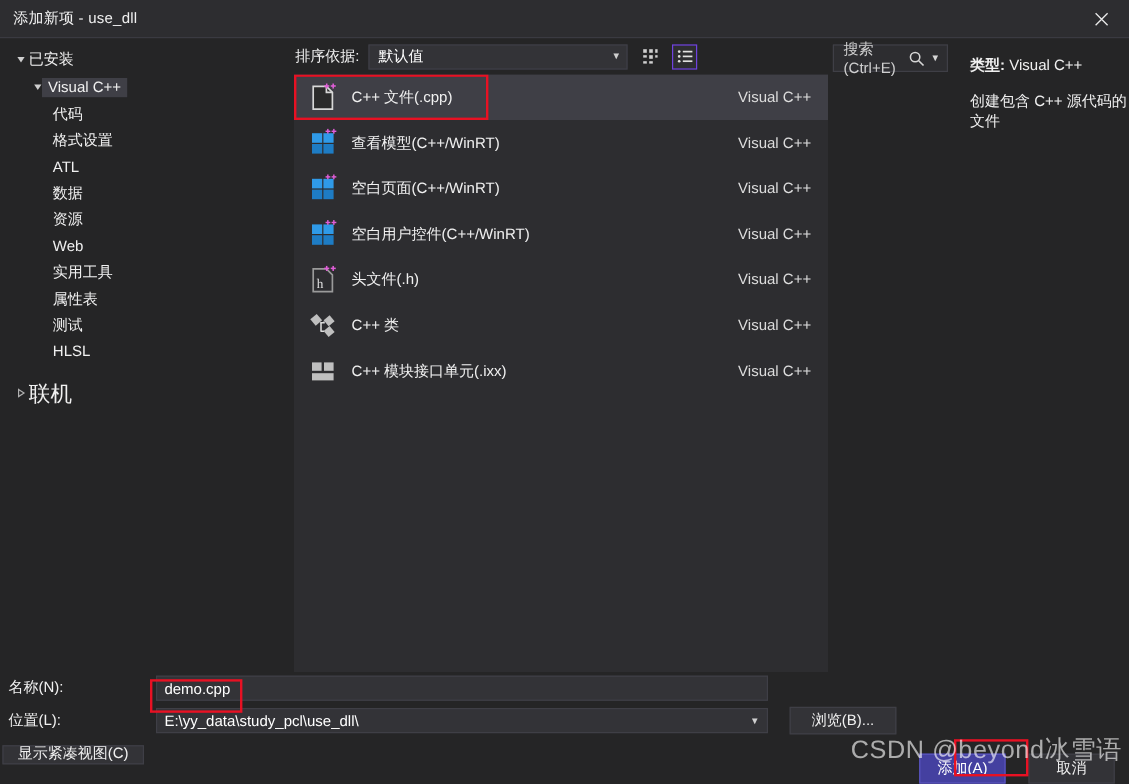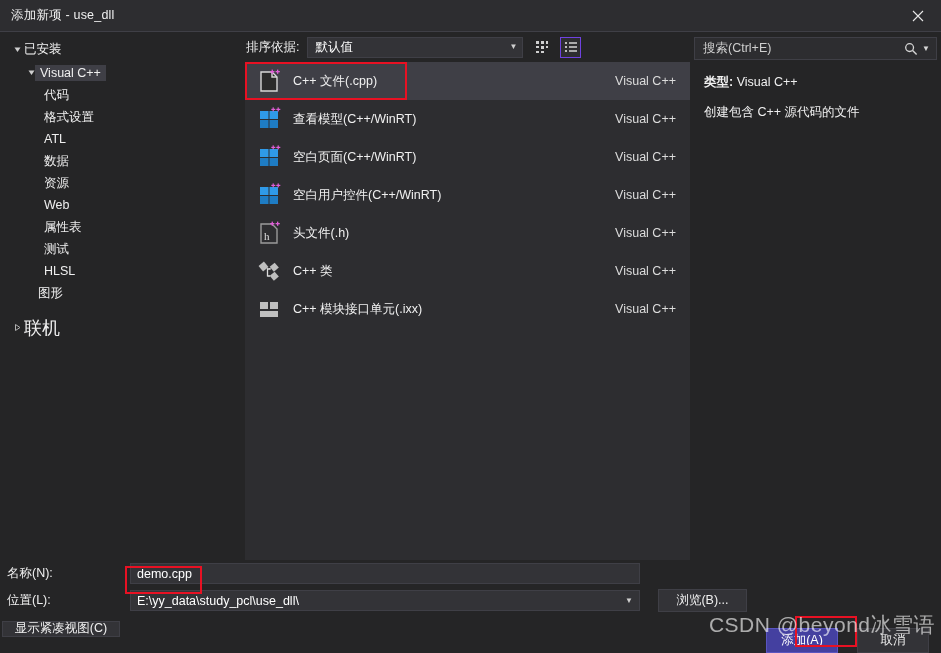--- a/index.html
+++ b/index.html
@@ -78,21 +78,21 @@
   .row.sel{background:#3f3f46;}
   .row .ic{width:34px;flex:0 0 34px;display:flex;align-items:center;justify-content:center;}
   .row .name{font-size:12.5px;color:#f0f0f0;flex:1 1 auto;padding-left:6px;white-space:nowrap;}
   .row .cat{font-size:12.5px;color:#dcdcdc;padding-right:14px;white-space:nowrap;}
   .redbox-row{
     position:absolute;left:0;top:0;width:162px;height:38px;
     border:2px solid #e81123;box-sizing:border-box;pointer-events:none;
   }
 
   
-  .rightpane{flex:1 1 auto;background:#252526;display:flex;flex-direction:column;min-width:0;}
+  .rightpane{flex:1 1 auto;background:#252526;display:flex;flex-direction:row;min-width:0;}
   .searchbox{
     margin:5px 4px 0 4px;height:23px;background:#2d2d30;border:1px solid #3f3f46;
     display:flex;align-items:center;justify-content:space-between;padding:0 6px 0 8px;box-sizing:border-box;
   }
   .searchbox .ph{font-size:12.5px;color:#cfcfcf;}
   .searchbox .sic{display:flex;align-items:center;gap:4px;color:#d6d6d6;}
   .detail{padding:14px 0 0 14px;}
   .detail .dl{font-size:12.5px;color:#f0f0f0;margin-bottom:13px;}
   .detail .dl b{font-weight:bold;}
   .detail .desc{font-size:12.5px;color:#f0f0f0;}
@@ -181,30 +181,30 @@
       <div class="tree-l2">
           <span>数据</span>
         </div>
       <div class="tree-l2">
           <span>资源</span>
         </div>
       <div class="tree-l2">
           <span>Web</span>
         </div>
       <div class="tree-l2">
+          <span>实用工具</span>
+        </div>
+      <div class="tree-l2">
           <span>属性表</span>
         </div>
       <div class="tree-l2">
           <span>测试</span>
         </div>
       <div class="tree-l2">
           <span>HLSL</span>
-        </div>
-      <div class="tree-l1b">
-          <span>图形</span>
         </div>
 
       <div class="tree-online">
         <span class="tw">
           <svg width="9" height="9" viewBox="0 0 9 9">
               <path d="M2.5 1.5 L7 4.5 L2.5 7.5 Z" fill="none" stroke="#b0b0b0" stroke-width="1"></path>
             </svg>
         </span>
         <span>联机</span>
       </div>

